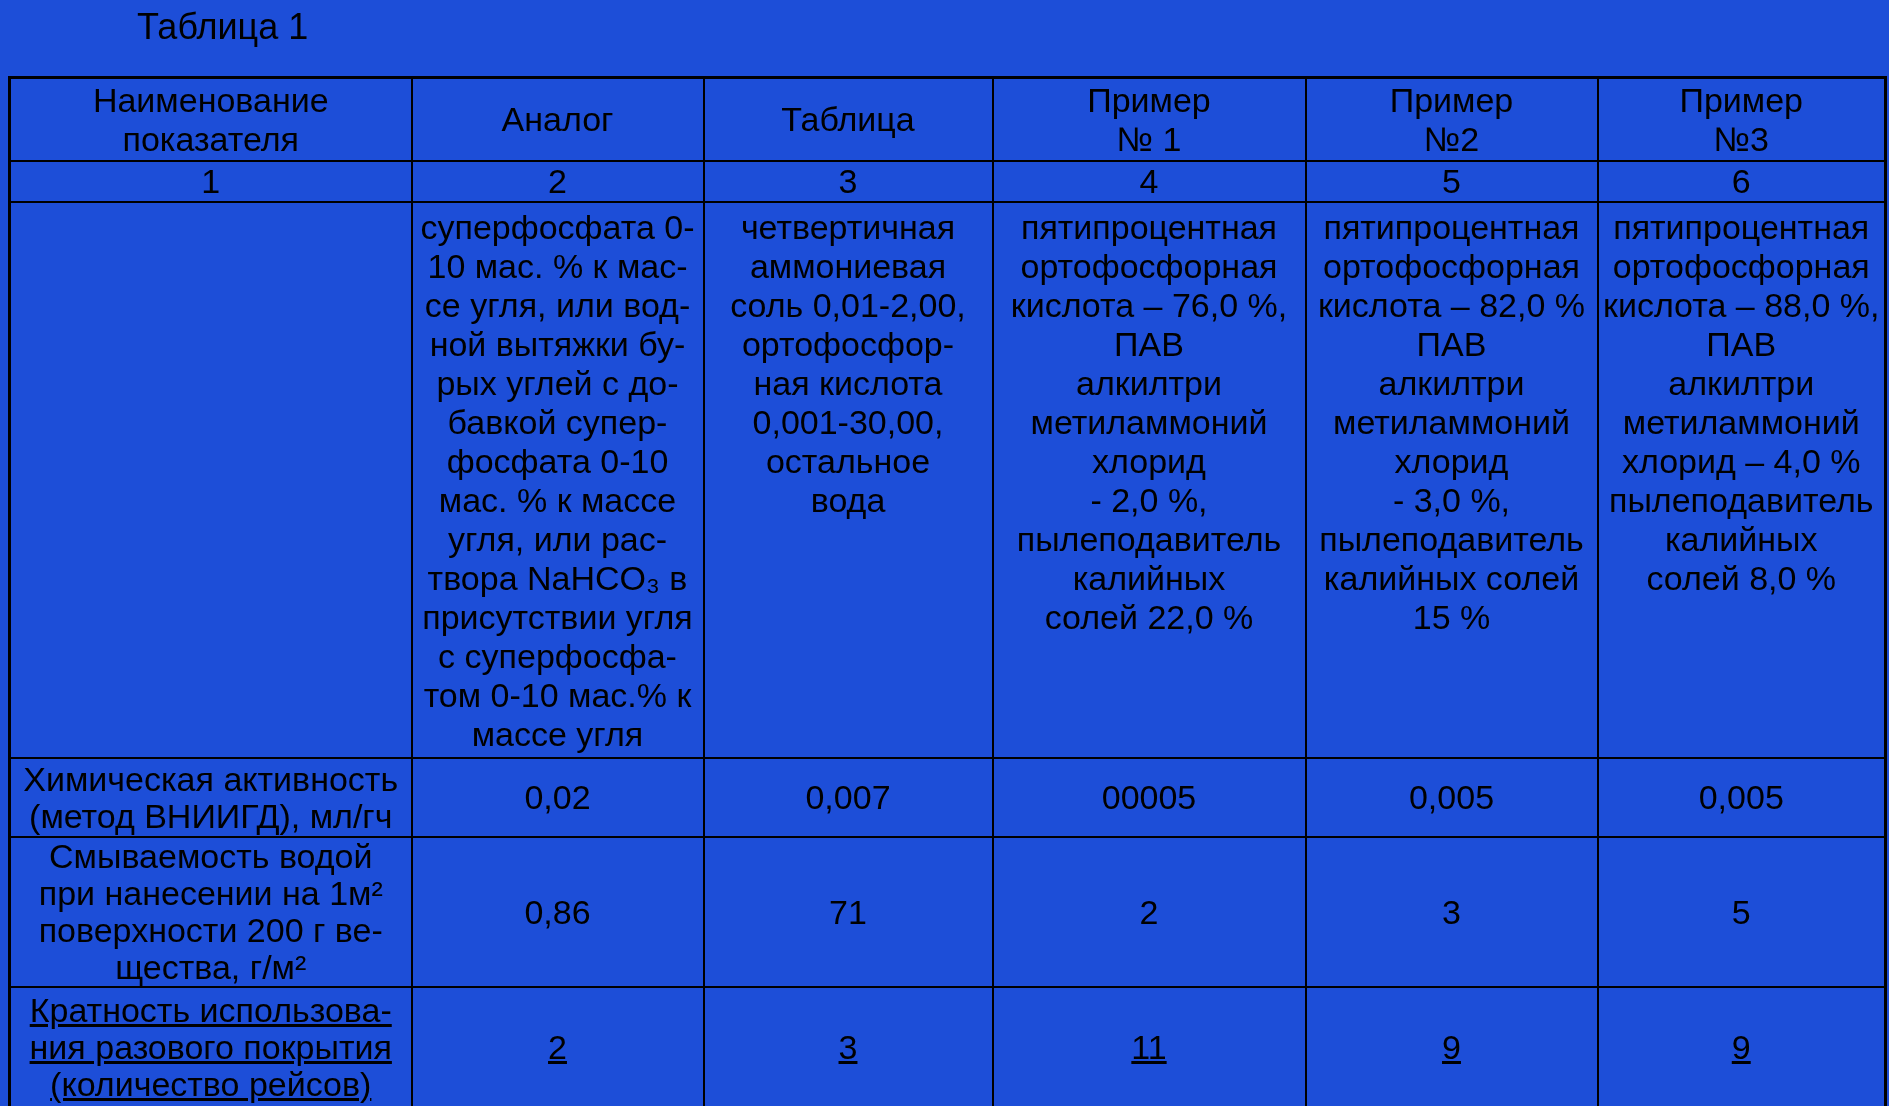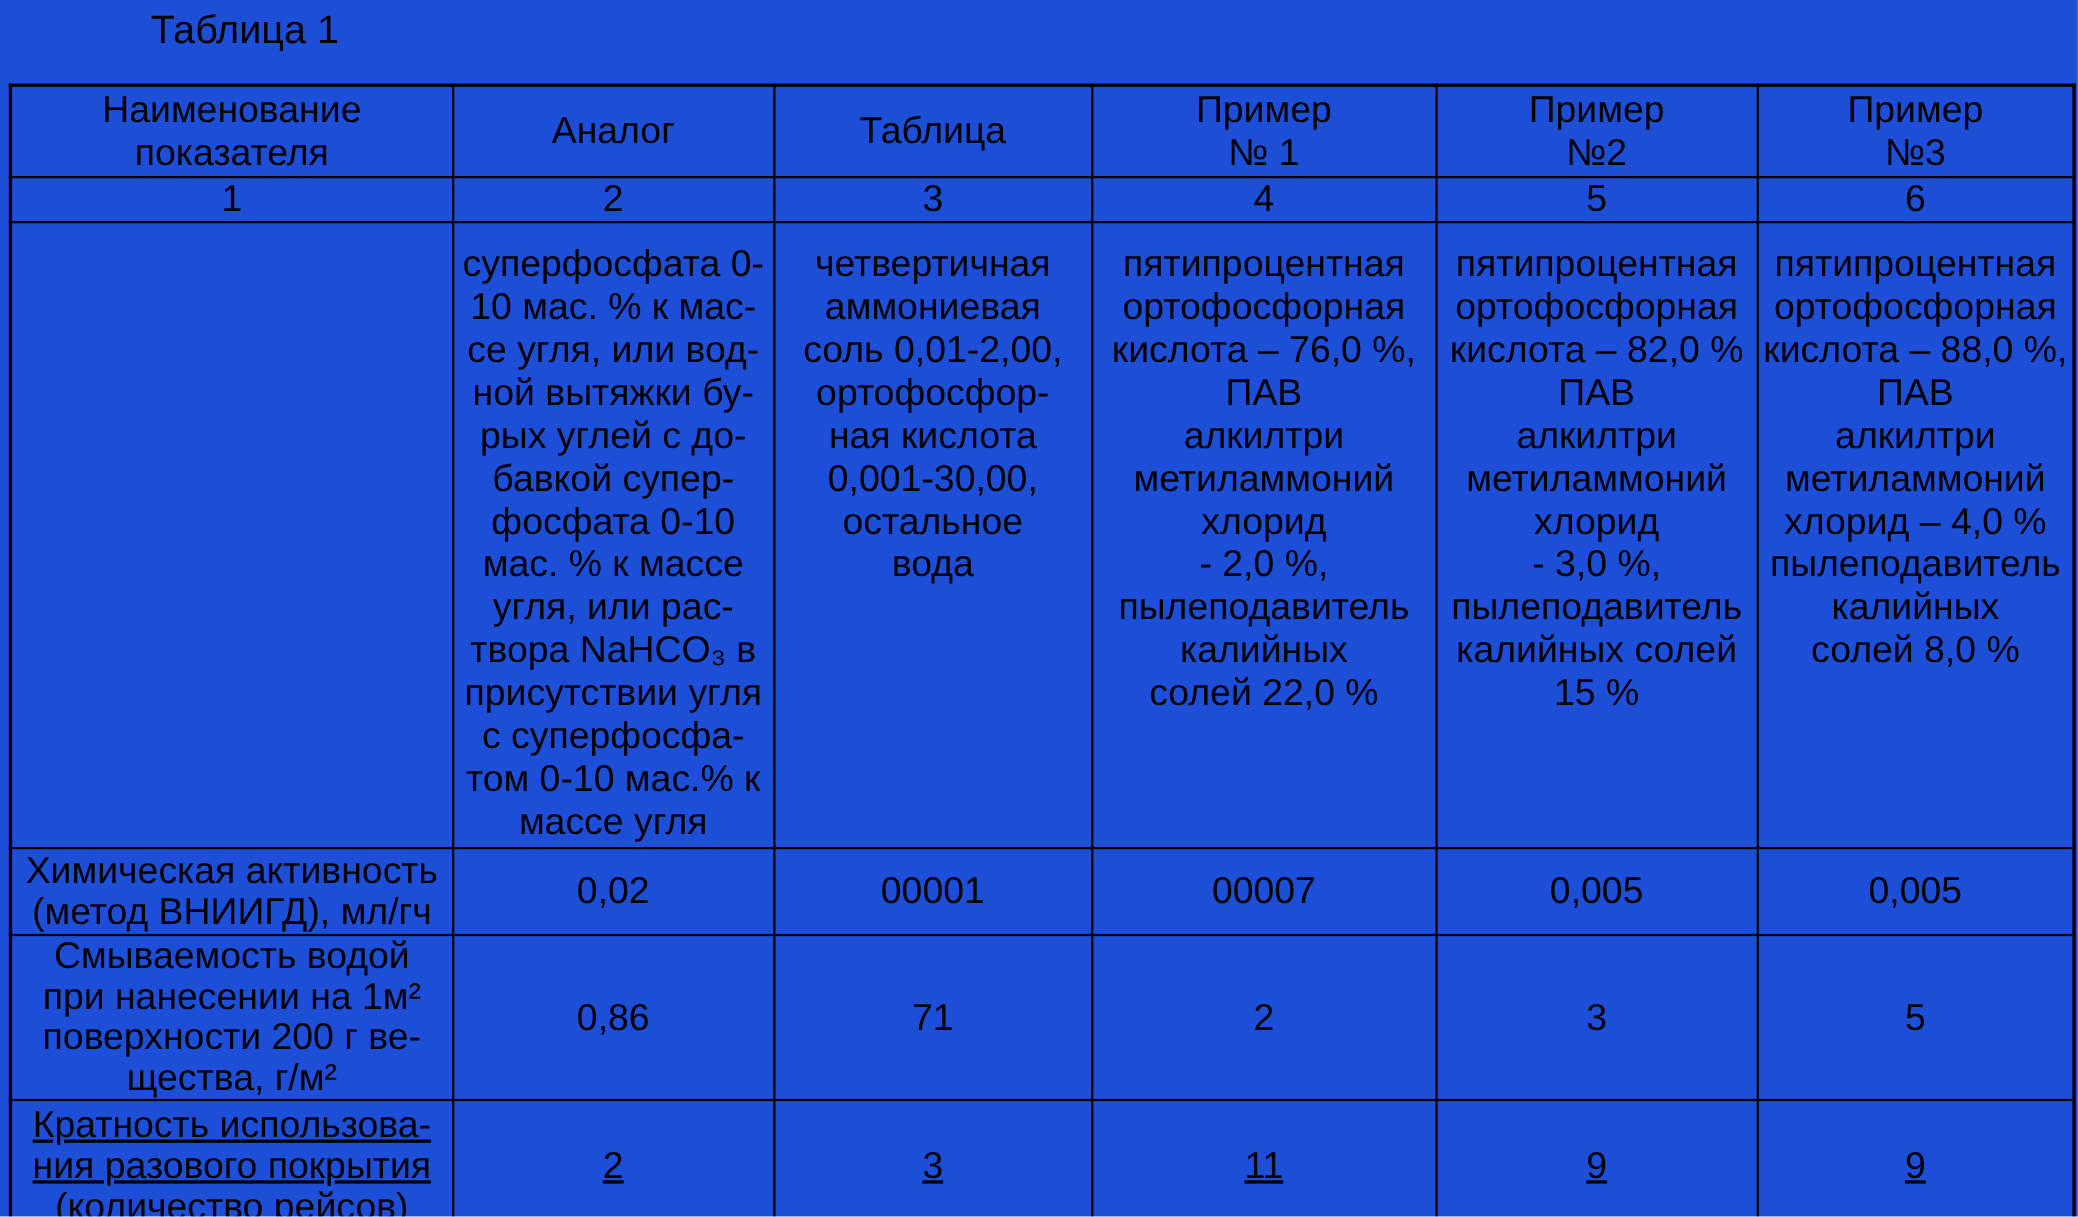--- a/index.html
+++ b/index.html
@@ -38,21 +38,21 @@
   table.cmp td {
     border: 2px solid #000;
     padding: 0;
     text-align: center;
     vertical-align: middle;
     white-space: pre-line;
     overflow: hidden;
   }
   tr.header-row td { height: 81px; }
   tr.num-row td    { height: 39px; }
-  tr.comp-row td   { height: 549px; vertical-align: top; padding-top: 18px; }
+  tr.comp-row td   { height: 549px; vertical-align: top; padding-top: 5px; }
   tr.chem-row td   { height: 77px; }
   tr.wash-row td   { height: 145px; }
   tr.use-row td    { height: 119px; text-decoration: underline; }
   td.label {
     text-align: left;
     padding-left: 8px;
     padding-right: 4px;
     line-height: 37px;
     vertical-align: middle;
   }
@@ -149,22 +149,22 @@
 метиламмоний
 хлорид – 4,0 %
 пылеподавитель
 калийных
 солей 8,0 %</td>
       </tr>
       <tr class="chem-row">
         <td class="label">Химическая активность
 (метод ВНИИГД), мл/гч</td>
         <td>0,02</td>
-        <td>00001</td>
-        <td>00007</td>
+        <td>0,007</td>
+        <td>00005</td>
         <td>0,005</td>
         <td>0,005</td>
       </tr>
       <tr class="wash-row">
         <td class="label">Смываемость водой
 при нанесении на 1м²
 поверхности 200 г ве-
 щества, г/м²</td>
         <td>0,86</td>
         <td>71</td>

